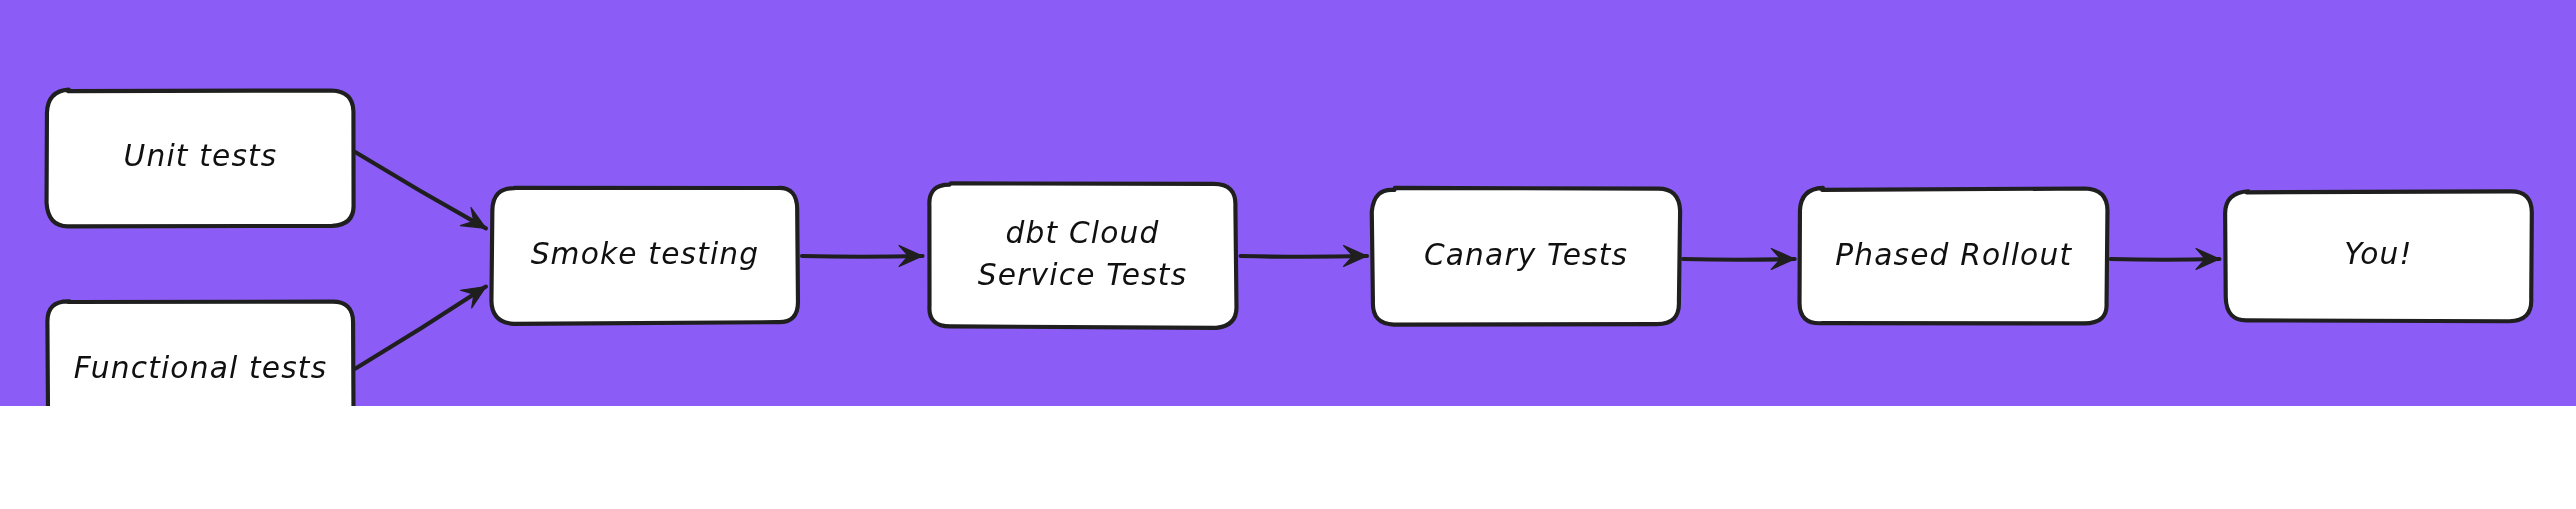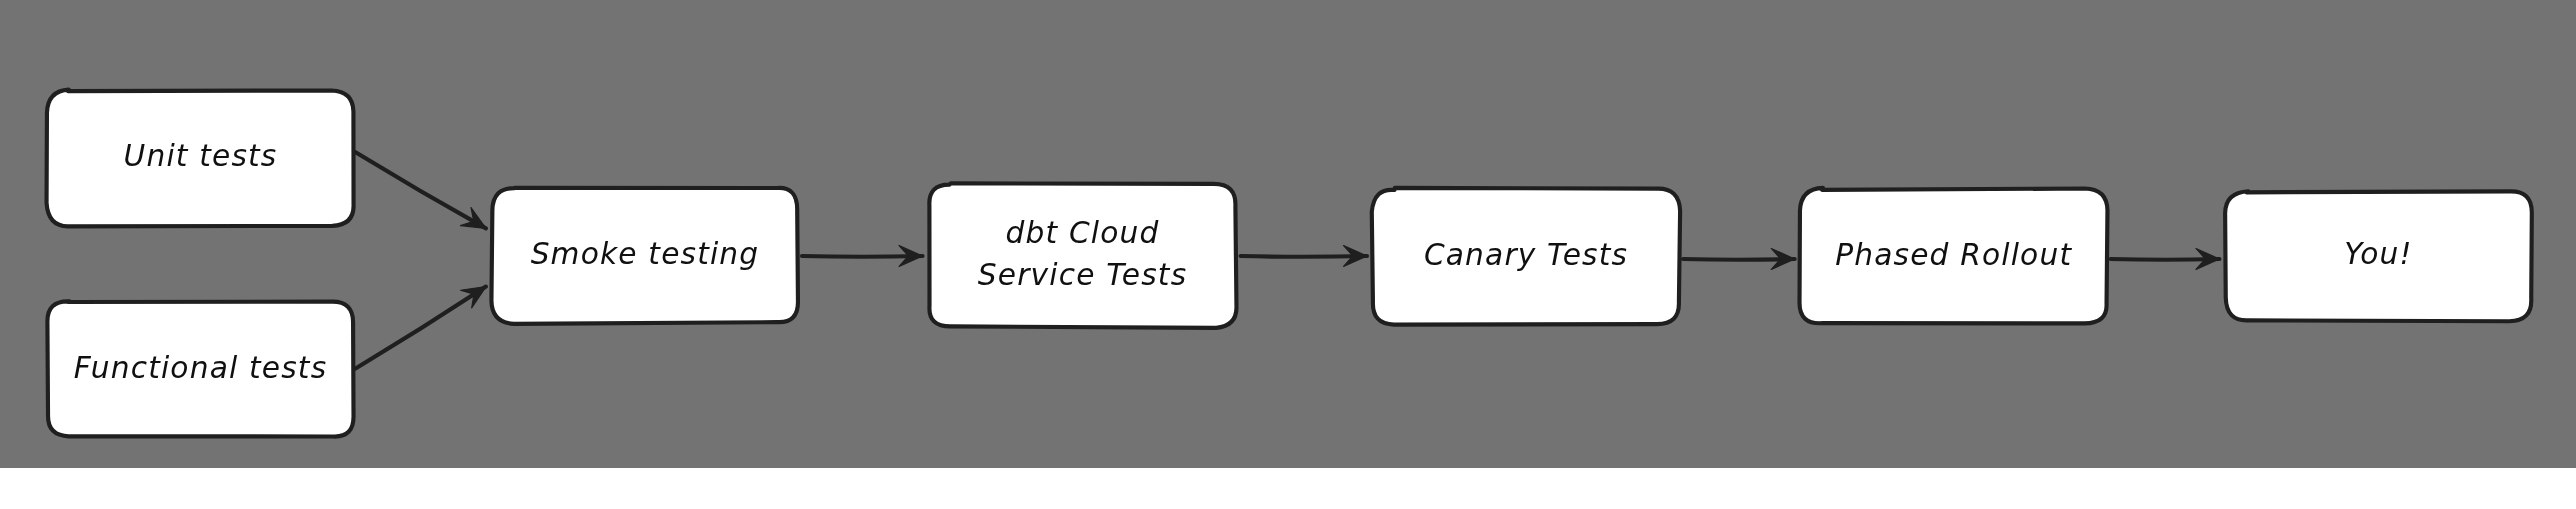--- a/index.html
+++ b/index.html
@@ -4,22 +4,22 @@
 <title>Testing Pipeline Flowchart</title>
 <style>
   html, body {
     margin: 0;
     padding: 0;
     background: #ffffff;
   }
   #canvas {
     position: relative;
     width: 2576px;
-    height: 468px;
-    background: #737373;
+    height: 406px;
+    background: #8b5cf6;
     overflow: hidden;
     font-family: "DejaVu Sans", sans-serif;
   }
   #diagram-svg {
     position: absolute;
     left: 0;
     top: 0;
     width: 2576px;
     height: 510px;
     display: block;

